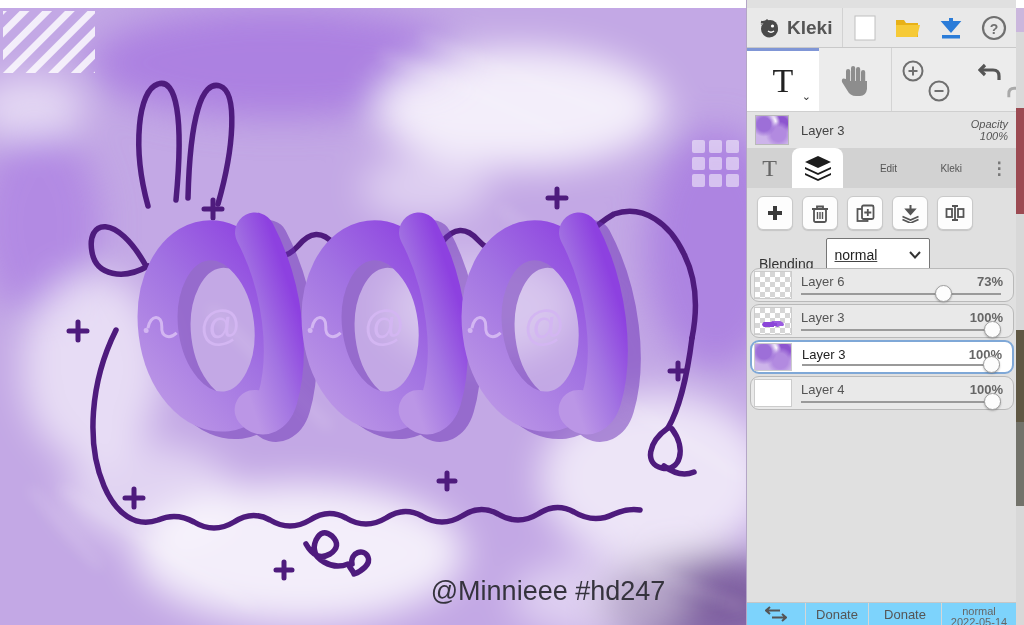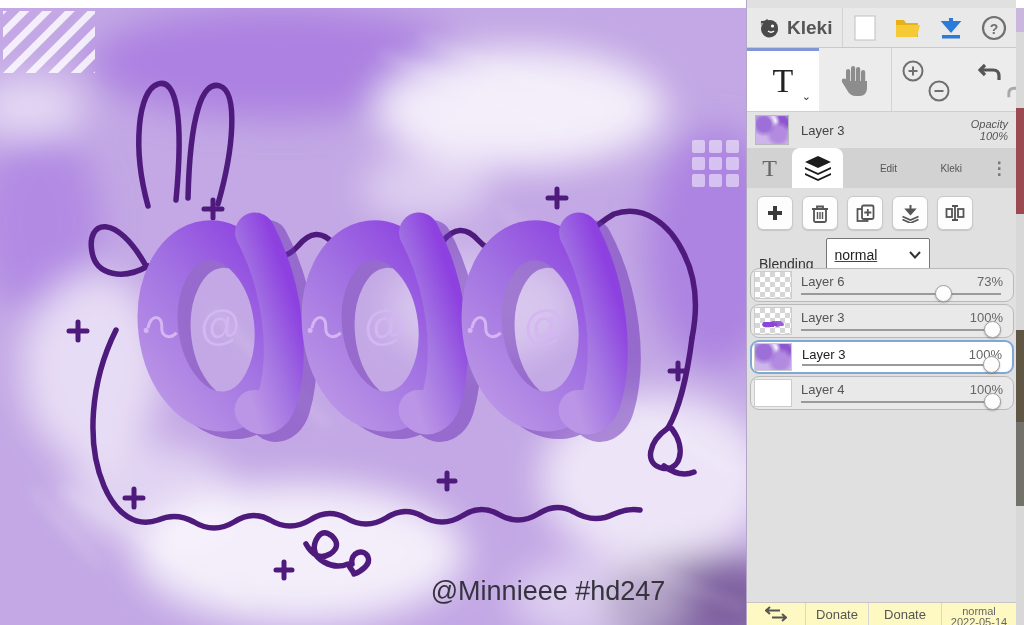--- a/index.html
+++ b/index.html
@@ -70,26 +70,26 @@
                radial-gradient(ellipse at 70% 40%,#9b5ce0 0 38%,transparent 39%);border-radius:50%;}
   .thumb-texture{background:
      radial-gradient(circle at 25% 30%,#9d6fd8 0 22%,transparent 40%),
      radial-gradient(circle at 70% 65%,#b28ae0 0 25%,transparent 45%),
      radial-gradient(circle at 50% 20%,#fff 0 12%,transparent 30%),
      radial-gradient(circle at 80% 25%,#8d55cf 0 18%,transparent 35%),
      #cdb4ea;}
   .thumb-white{background:#fff;}
   .l-name{position:absolute;left:50px;top:5px;font-size:13px;color:#555;}
   .layer-row.selected .l-name{color:#222;}
-  .l-pct{position:absolute;right:10px;top:5px;font-size:13px;color:#666;}
+  .l-pct{position:absolute;right:10px;top:5px;font-size:13px;color:#666;font-weight:bold;}
   .l-track{position:absolute;left:50px;right:12px;bottom:6px;height:2px;background:#9a9a9a;}
   .knob{position:absolute;top:-8px;width:17px;height:17px;border-radius:50%;background:#fdfdfd;
         border:1px solid #9f9f9f;box-shadow:0 1px 2px rgba(0,0,0,.25);box-sizing:border-box;cursor:pointer;}
   
-  .bottombar{position:absolute;left:0;top:602px;width:100%;height:23px;background:#fef9c3;
+  .bottombar{position:absolute;left:0;top:602px;width:100%;height:23px;background:#7dd3fc;
              border-top:1px solid #c6c6c6;display:flex;box-sizing:border-box;color:#555;}
   .bb-cell{display:flex;align-items:center;justify-content:center;border-right:1px solid #d6d6d6;
            font-size:13px;cursor:pointer;}
   .bb-swap{width:58px;}
   .bb-donate{width:62px;}
   .bb-github{width:72px;}
   .bb-updated{flex:1;border-right:none;font-size:11px;line-height:11px;text-align:center;color:#666;
               flex-direction:column;justify-content:flex-start;padding-top:3px;overflow:hidden;cursor:default;}
   
   .sliver{position:absolute;left:1016px;top:0;width:8px;height:625px;}

